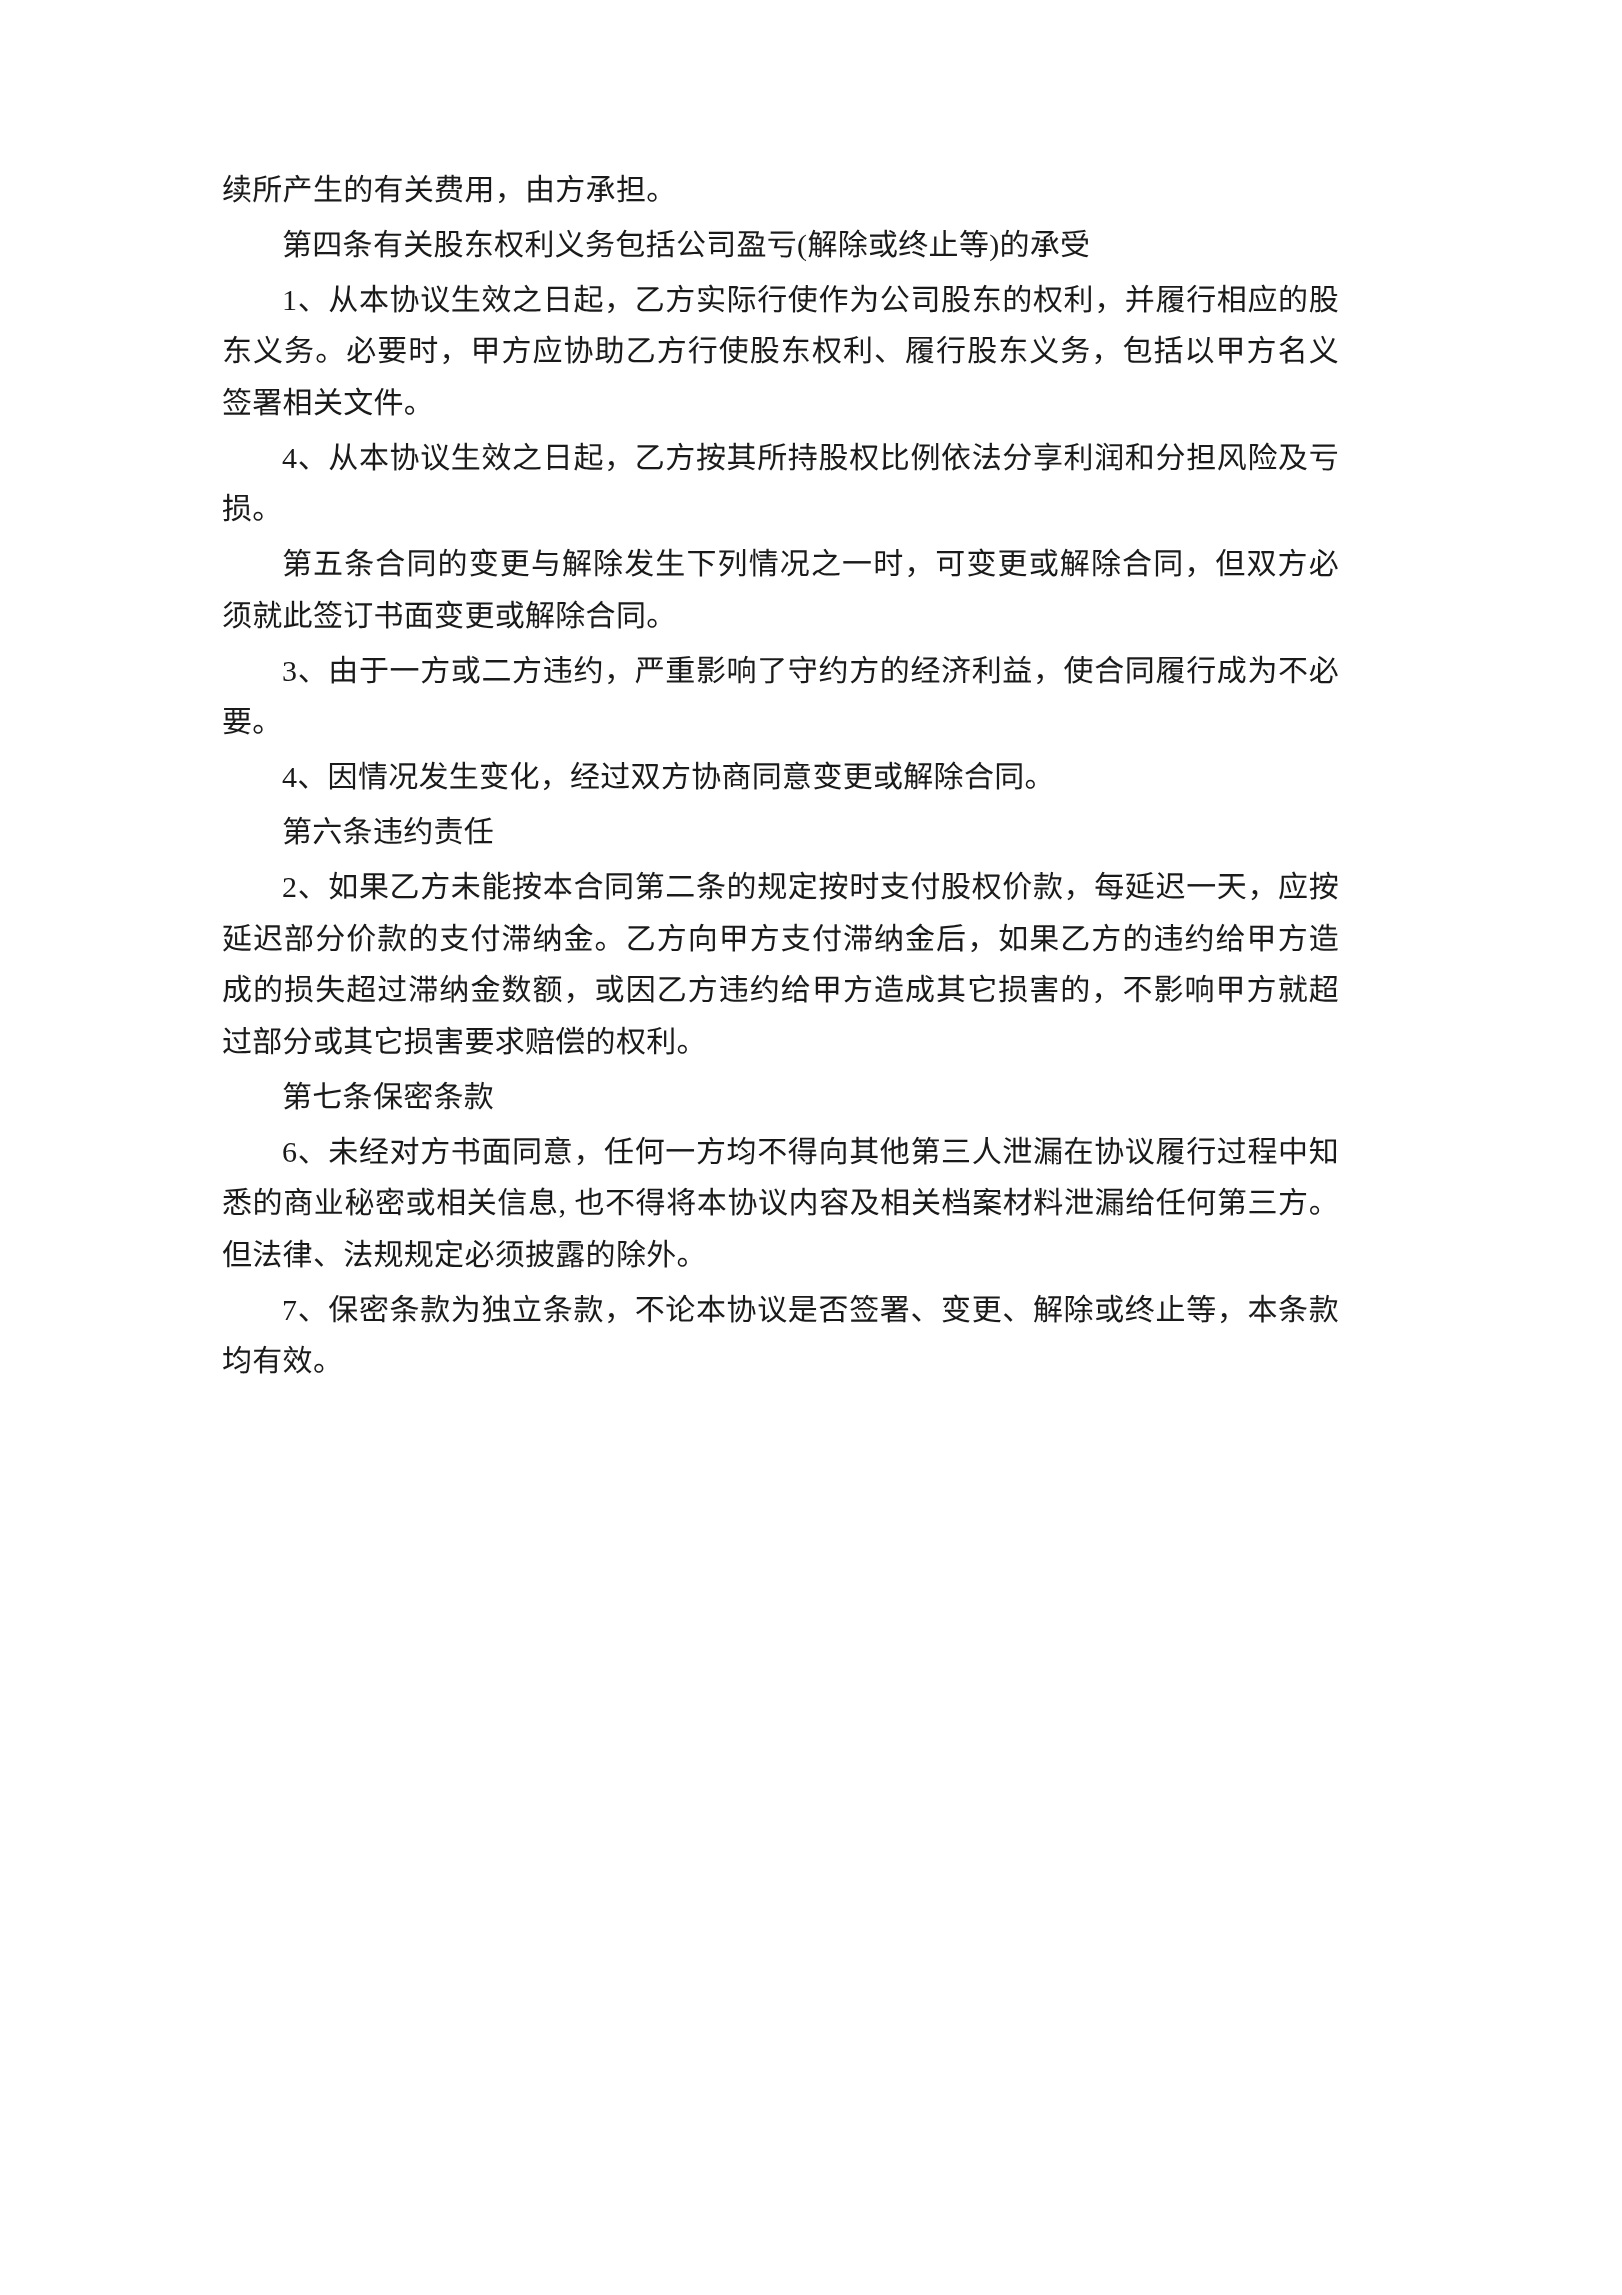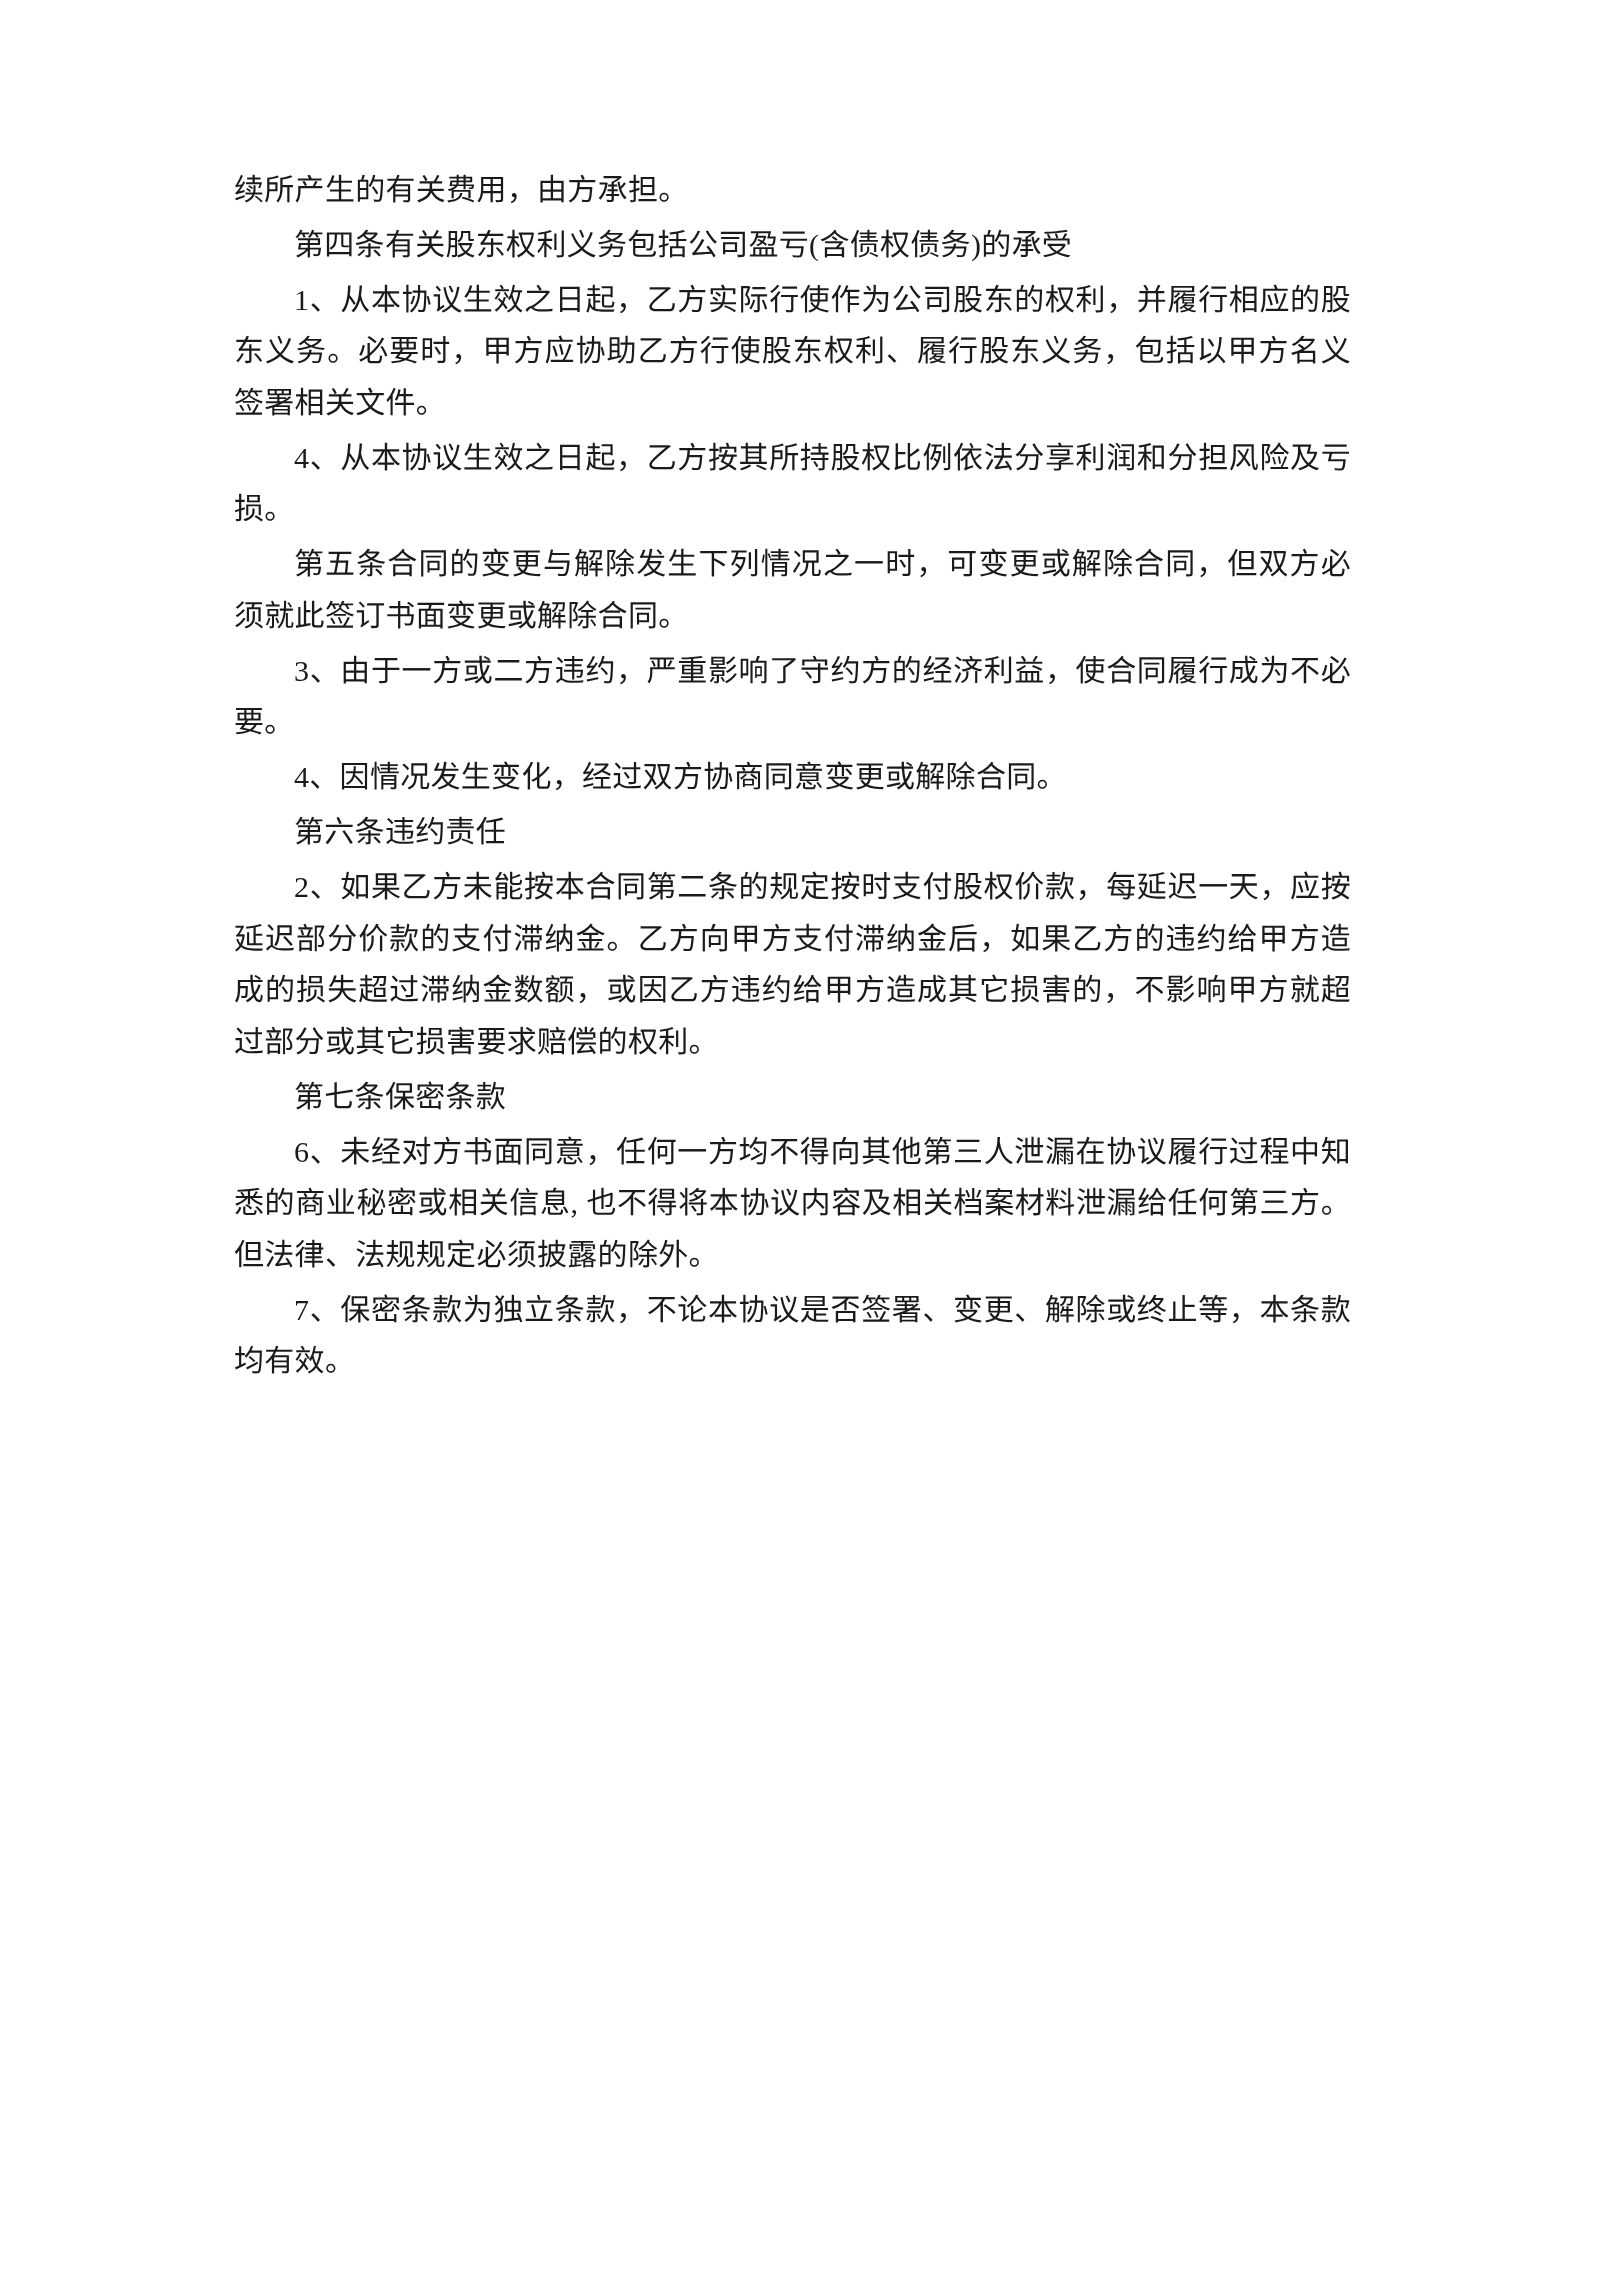--- a/index.html
+++ b/index.html
@@ -14,21 +14,20 @@
     color: #1a1a1a;
     overflow: hidden;
   }
   #page {
     position: relative;
     width: 1555px;
     height: 2295px;
     background: #ffffff;
     box-sizing: border-box;
     padding: 164px 216px 131px 222px;
-    margin-left: 12px;
   }
   .doc-body {
     font-size: 30px;
     line-height: 1.72;
     text-align: justify;
     text-justify: inter-ideograph;
     letter-spacing: 0.3px;
   }
   p.para {
     margin: 0 0 3.3px 0;
@@ -40,21 +39,21 @@
   p.noindent {
     text-indent: 0;
   }
 </style>
 </head>
 <body>
 
 <div id="page">
   <div class="doc-body">
     <p class="para noindent">续所产生的有关费用，由方承担。</p>
-    <p class="para indent">第四条有关股东权利义务包括公司盈亏(含债权债务)的承受</p>
+    <p class="para indent">第四条有关股东权利义务包括公司盈亏(解除或终止等)的承受</p>
     <p class="para indent">1、从本协议生效之日起，乙方实际行使作为公司股东的权利，并履行相应的股东义务。必要时，甲方应协助乙方行使股东权利、履行股东义务，包括以甲方名义签署相关文件。</p>
     <p class="para indent">4、从本协议生效之日起，乙方按其所持股权比例依法分享利润和分担风险及亏损。</p>
     <p class="para indent">第五条合同的变更与解除发生下列情况之一时，可变更或解除合同，但双方必须就此签订书面变更或解除合同。</p>
     <p class="para indent">3、由于一方或二方违约，严重影响了守约方的经济利益，使合同履行成为不必要。</p>
     <p class="para indent">4、因情况发生变化，经过双方协商同意变更或解除合同。</p>
     <p class="para indent">第六条违约责任</p>
     <p class="para indent">2、如果乙方未能按本合同第二条的规定按时支付股权价款，每延迟一天，应按延迟部分价款的支付滞纳金。乙方向甲方支付滞纳金后，如果乙方的违约给甲方造成的损失超过滞纳金数额，或因乙方违约给甲方造成其它损害的，不影响甲方就超过部分或其它损害要求赔偿的权利。</p>
     <p class="para indent">第七条保密条款</p>
     <p class="para indent">6、未经对方书面同意，任何一方均不得向其他第三人泄漏在协议履行过程中知悉的商业秘密或相关信息, 也不得将本协议内容及相关档案材料泄漏给任何第三方。但法律、法规规定必须披露的除外。</p>
     <p class="para indent">7、保密条款为独立条款，不论本协议是否签署、变更、解除或终止等，本条款均有效。</p>

